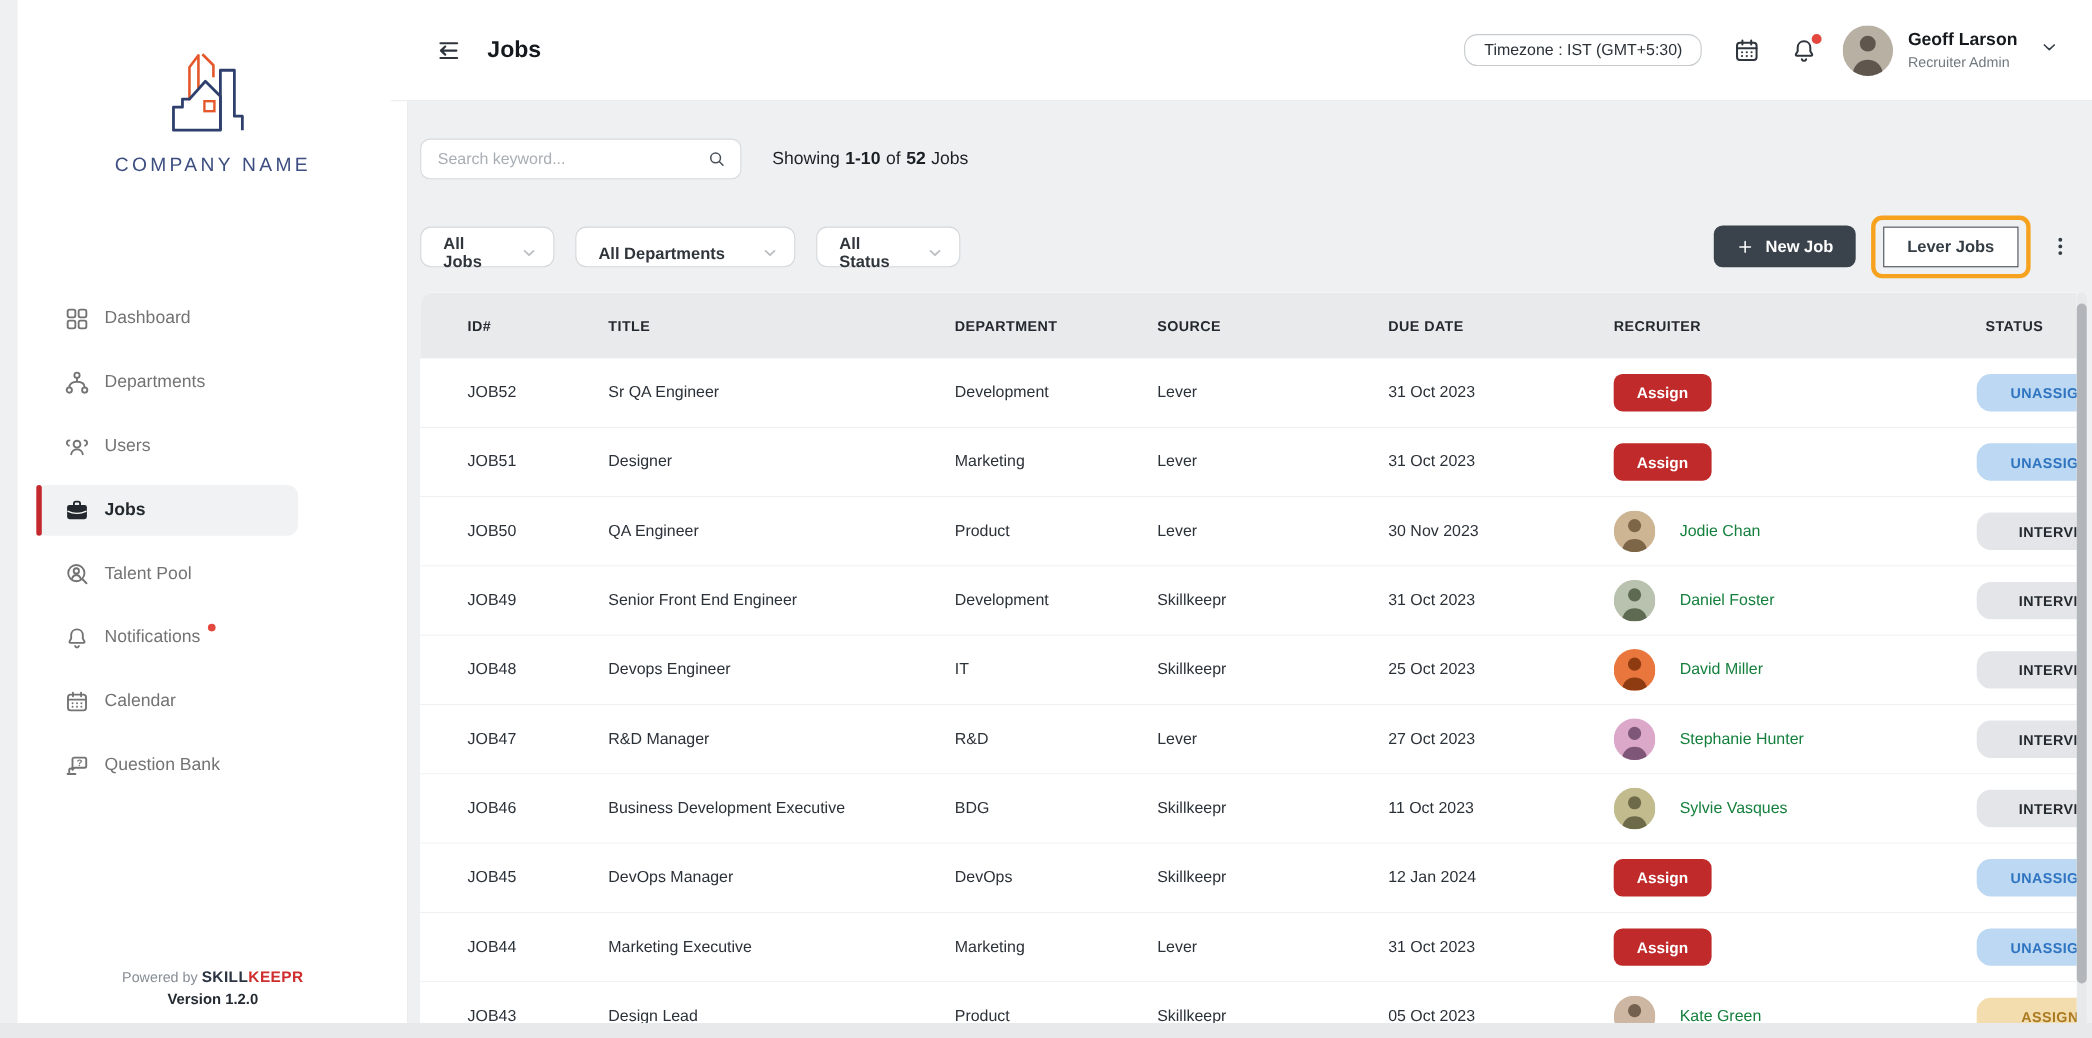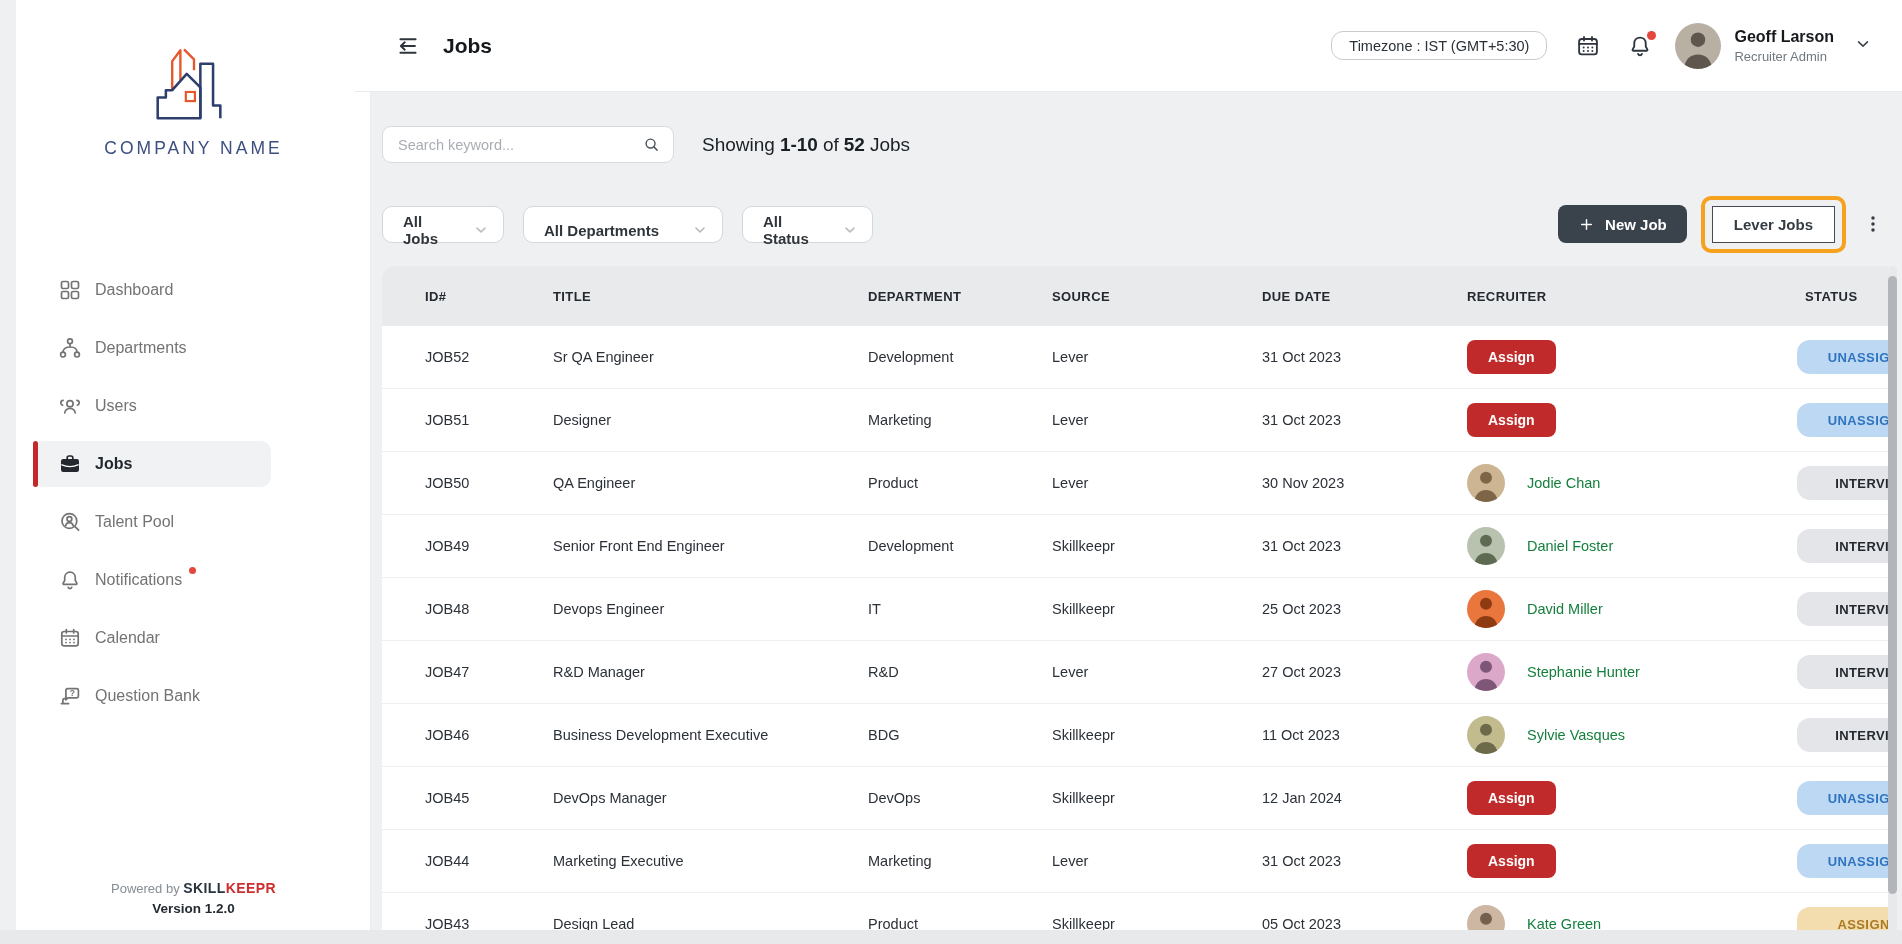--- a/index.html
+++ b/index.html
@@ -44,21 +44,21 @@
   .user-caret { margin-left:20px; color:#3a4149; }
   .user-caret svg { width:18px; height:18px; }
 
   
   .content { position:absolute; left:355px; top:92px; width:1547px; height:894px;margin-top:28px; }
   .search-box { position:absolute; left:27px; top:6px; width:292px; height:37px; background:#fff; border:1.4px solid #d8dbde; border-radius:9px; display:flex; align-items:center; padding:0 12px 0 15px; }
   .search-box input { flex:1; border:none; outline:none; font-size:14.5px; color:#2a3137; font-family:"Liberation Sans", sans-serif; background:transparent; }
   .search-box input::placeholder { color:#a9aeb4; }
   .search-box .mag { color:#4a525a; display:inline-flex; cursor:pointer; }
   .search-box .mag svg { width:19px; height:19px; }
-  .showing { position:absolute; left:347px; top:0; height:49px; display:flex; align-items:center; gap:5px; font-size:19px; color:#1b2025; font-weight:400; }
+  .showing { position:absolute; left:347px; top:0; height:49px; display:flex; align-items:center; gap:5px; font-size:16px; color:#1b2025; font-weight:400; }
   .showing b { font-weight:800; }
 
   .filters-row { position:absolute; left:27px; right:18px; top:73px; height:62px; display:flex; align-items:center; }
   .chip { height:37px; background:#fff; border:1.4px solid #d5d8db; border-radius:10px; display:inline-flex; align-items:center; justify-content:space-between; padding:12px 14px 0 20px; font-size:15px; font-weight:600; color:#2f353b; cursor:pointer;gap:14px; }
   .chip .caret { color:#b9bdc1; display:inline-flex; margin-left:14px; }
   .chip .caret svg { width:16px; height:16px; }
   .chip-1 { width:122px; margin-right:19px; }
   .chip-2 { width:200px; margin-right:19px; }
   .chip-3 { width:131px;justify-content:space-between; }
   .new-job-btn { margin-left:auto; height:38px; padding:0 20px; background:#3a424b; color:#fff; border:none; border-radius:8px; font-size:15px; font-weight:600; font-family:"Liberation Sans", sans-serif; display:inline-flex; align-items:center; gap:10px; cursor:pointer; }

